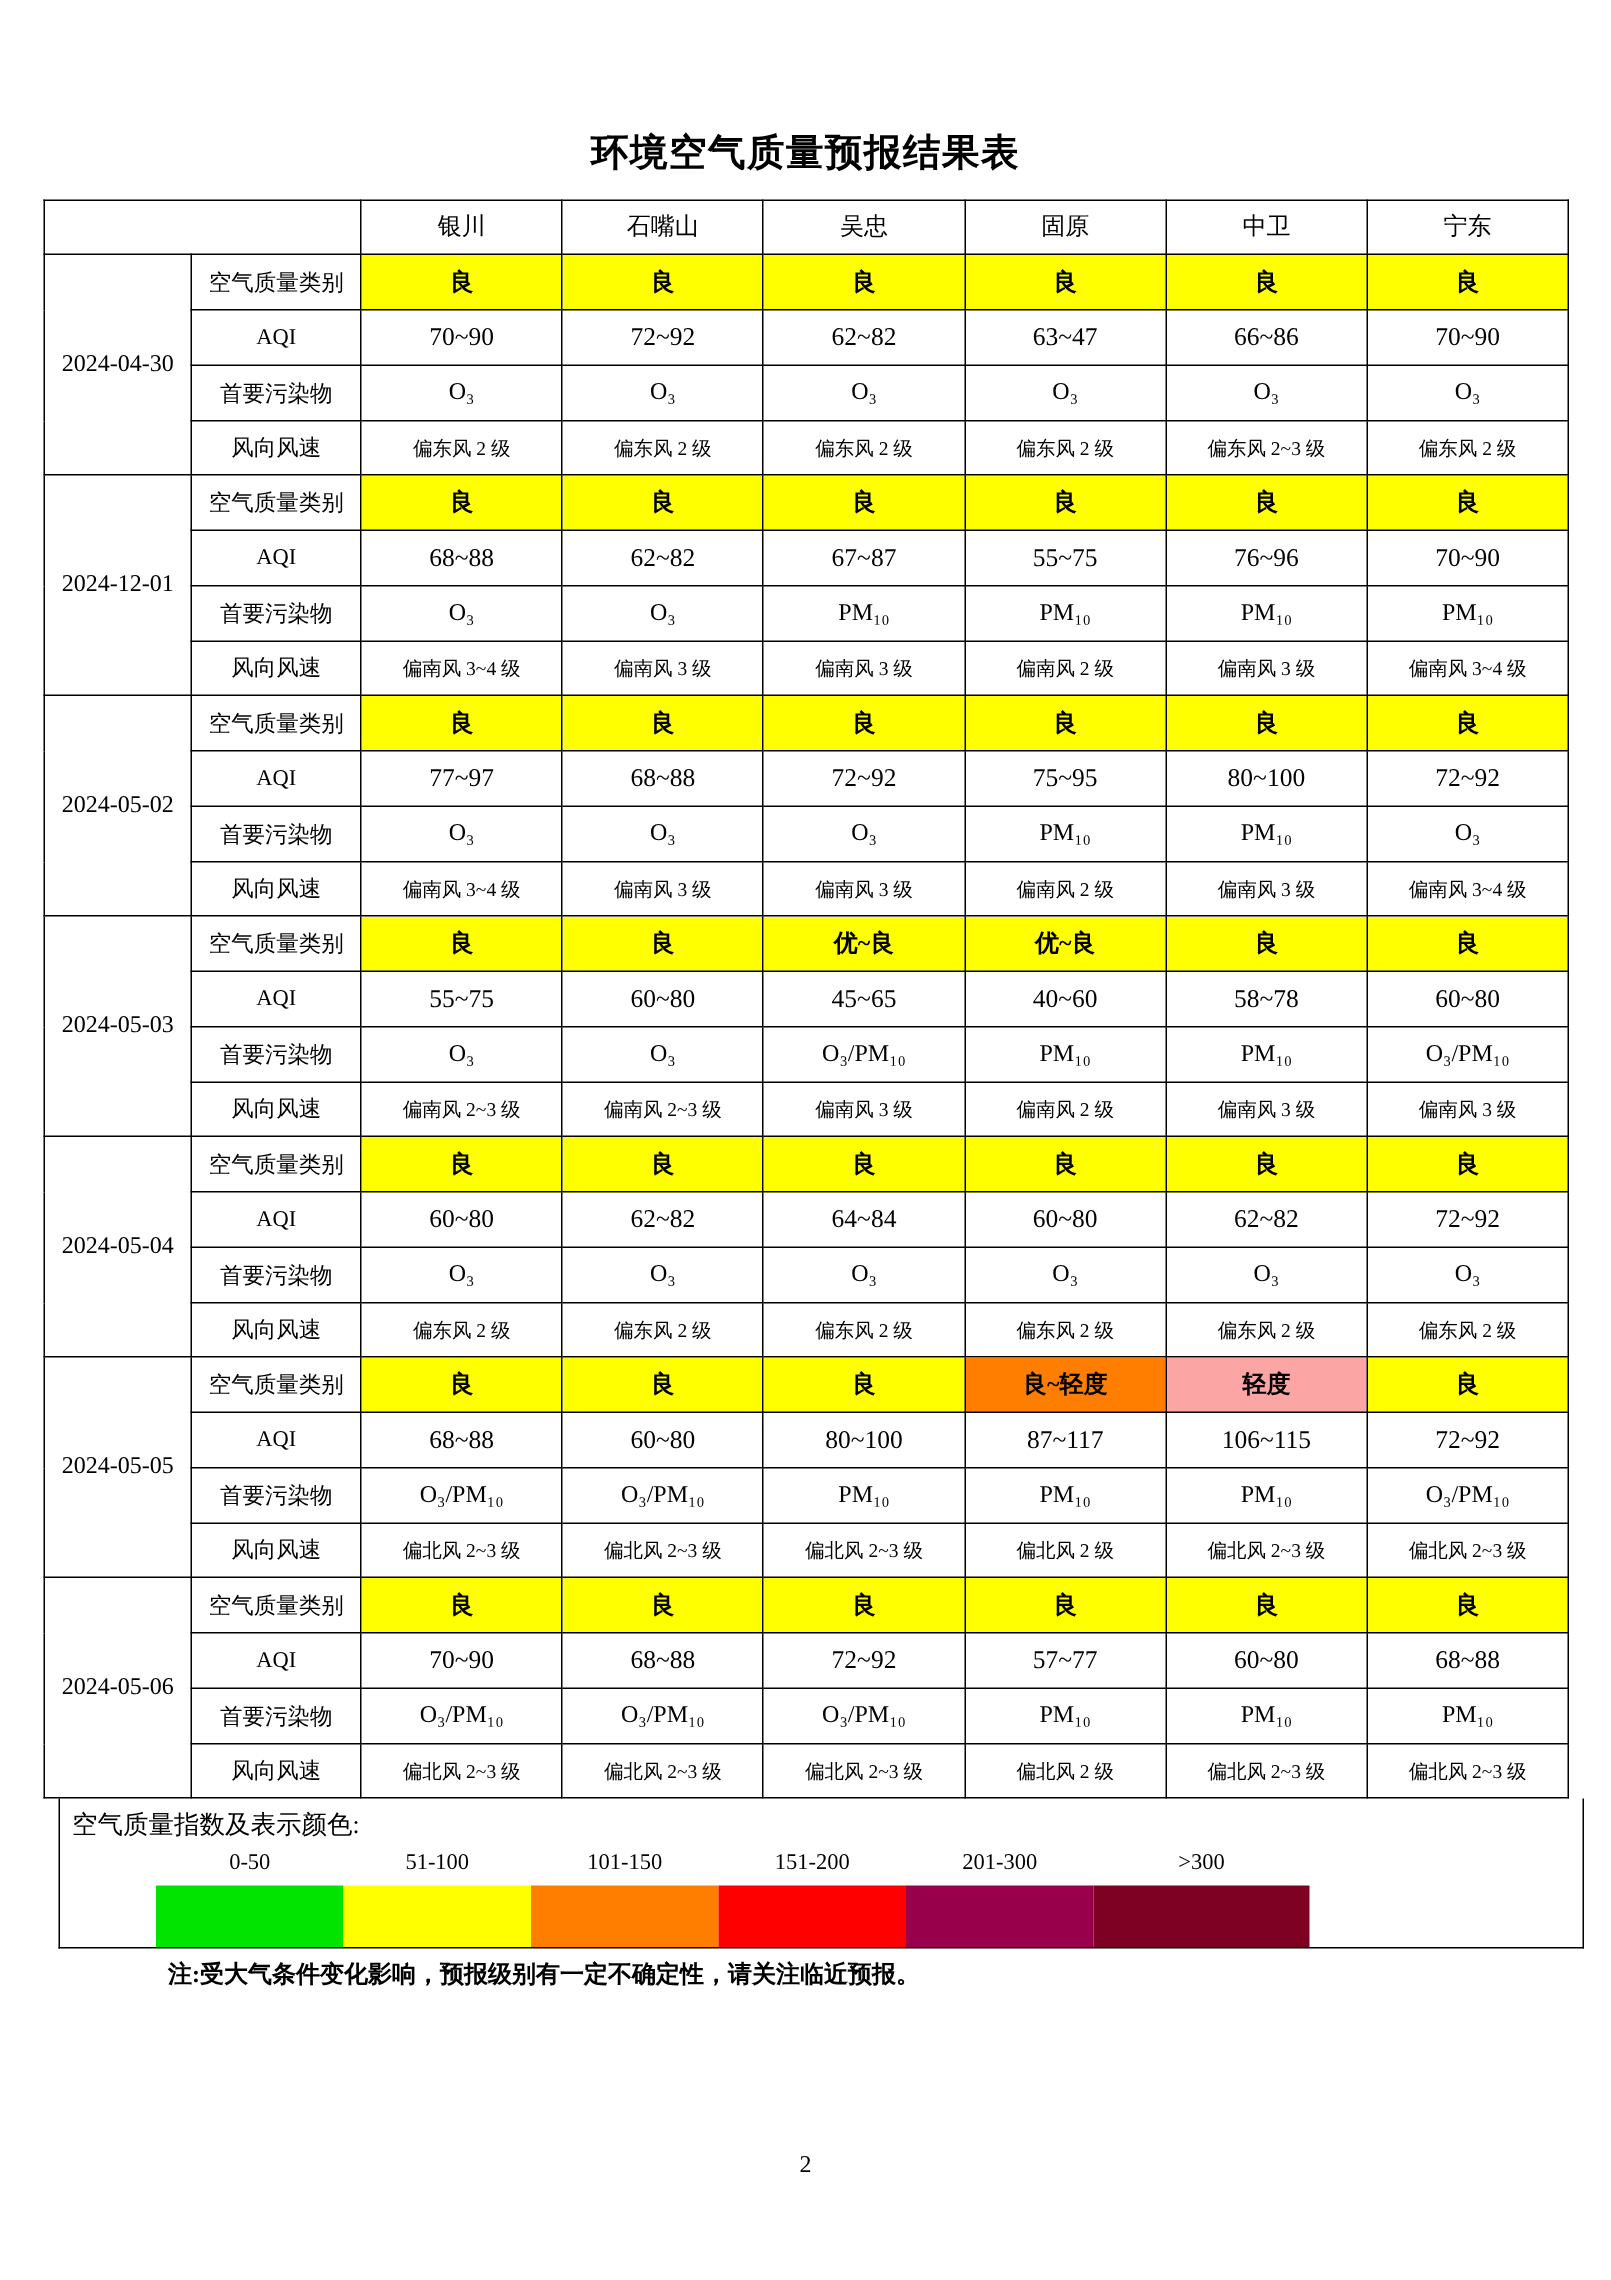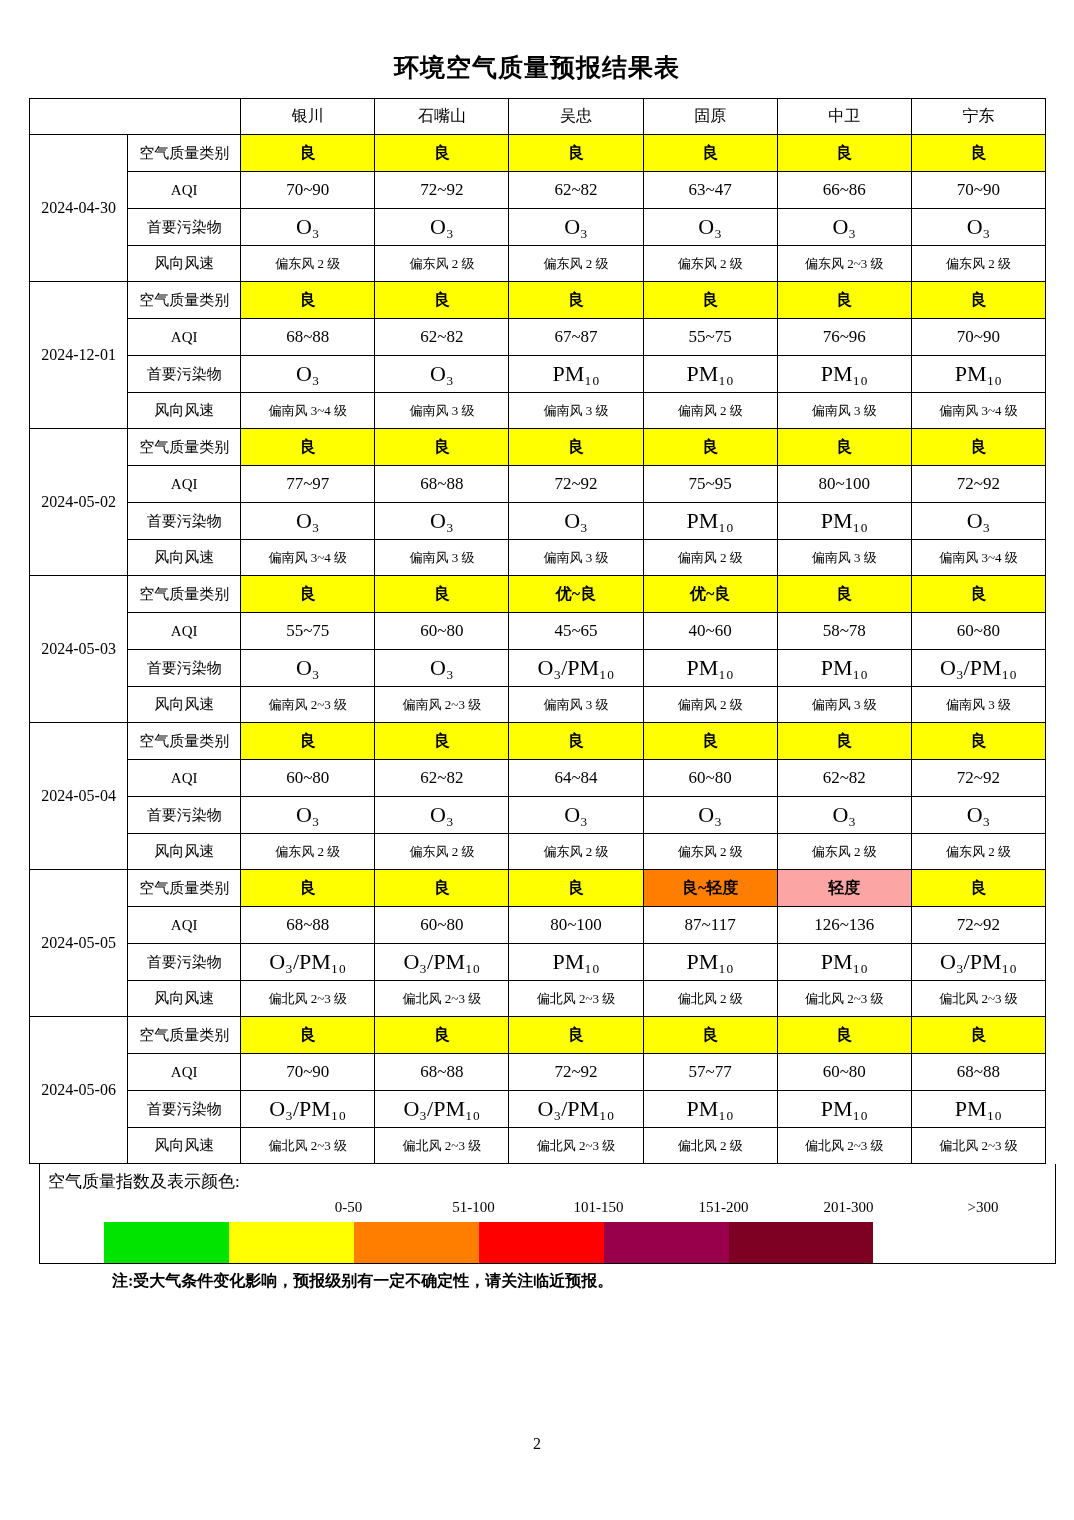--- a/index.html
+++ b/index.html
@@ -11,20 +11,21 @@
   }
   .page { position:relative; width:1074px; height:1520px; overflow:hidden; background:#fff; }
 
   .title {
     padding-top:52px;
     text-align:center;
     font-size:25px;
     font-weight:bold;
     letter-spacing:1px;
     line-height:31px;
+    margin-top:35px;
   }
 
   table.forecast {
     border-collapse:collapse;
     table-layout:fixed;
     width:1017px;
     margin:15px 0 0 29px;
   }
   table.forecast th, table.forecast td {
     border:1px solid #000;
@@ -34,33 +35,33 @@
     white-space:nowrap;
   }
   thead th { height:36px; font-weight:normal; font-size:16px; }
   td.date-cell { font-size:16px; }
   td.row-label { font-size:15px; }
   tr.row-category td { height:37px; }
   tr.row-category td.val { font-weight:bold; font-size:16px; }
   tr.row-aqi td { height:37px; }
   tr.row-aqi td.val { font-size:17px; }
   tr.row-pollutant td { height:37px; }
-  tr.row-pollutant td.val { font-size:22px; }
+  tr.row-pollutant td.val { font-size:16px; }
   tr.row-wind td { height:36px; }
   tr.row-wind td.val { font-size:13px; }
 
   .legend {
     margin-left:39px;
     width:1017px;
     height:100px;
     border:1px solid #000;
     border-top:none;
   }
   .legend-title { font-size:17px; line-height:27px; padding:4px 0 0 8px; }
-  .legend-labels { display:flex; margin-left:64px; height:27px;justify-content:flex-end; }
+  .legend-labels { display:flex; margin-left:64px; height:27px; }
   .legend-labels span {
     display:block; width:125px; text-align:center;
     font-size:15px; line-height:24px;
   }
   .legend-labels span:last-child { width:144px; }
   .legend-bar { display:flex; margin-left:64px; height:41px; }
   .legend-bar div { width:125px; height:41px; }
   .legend-bar div:last-child { width:144px; }
 
   .note {
@@ -300,21 +301,21 @@
           <td class="val" style="background: rgb(255, 126, 0);">良~轻度</td>
           <td class="val" style="background: #fca5a5;">轻度</td>
           <td class="val" style="background: rgb(255, 255, 0);">良</td>
         </tr>
         <tr class="row-aqi">
           <td class="row-label">AQI</td>
           <td class="val">68~88</td>
           <td class="val">60~80</td>
           <td class="val">80~100</td>
           <td class="val">87~117</td>
-          <td class="val">126~136</td>
+          <td class="val">106~115</td>
           <td class="val">72~92</td>
         </tr>
         <tr class="row-pollutant">
           <td class="row-label">首要污染物</td>
           <td class="val">O₃/PM₁₀</td>
           <td class="val">O₃/PM₁₀</td>
           <td class="val">PM₁₀</td>
           <td class="val">PM₁₀</td>
           <td class="val">PM₁₀</td>
           <td class="val">O₃/PM₁₀</td>

